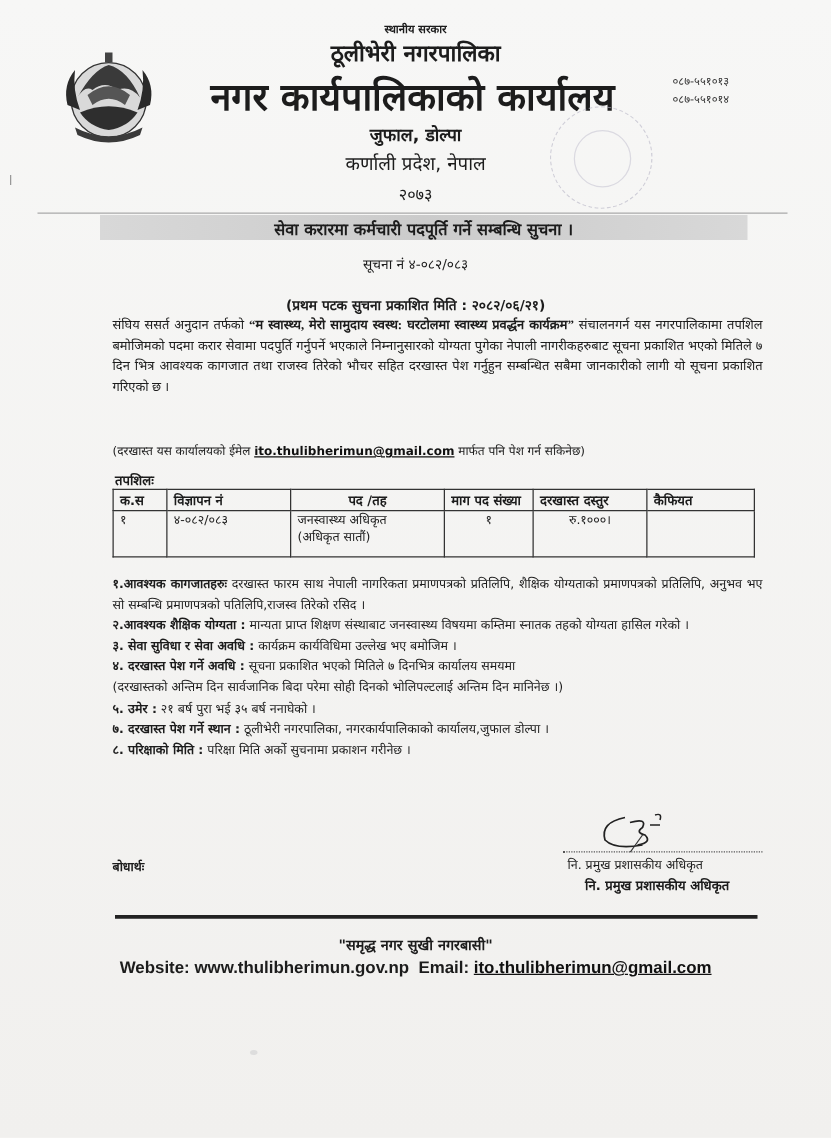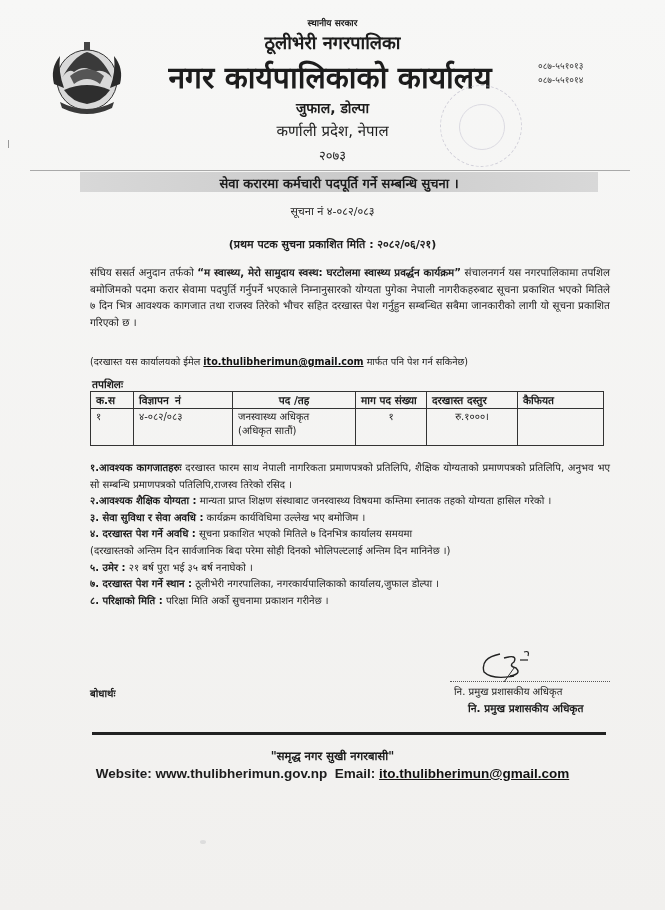--- a/index.html
+++ b/index.html
@@ -22,31 +22,31 @@
   .stamp { left: 440px; top: 85px; width: 80px; height: 80px; border-radius: 50%; border: 1px dashed #b8b6c6; opacity: .6; }
   .stamp-inner { position:absolute; left: 18px; top: 18px; width: 44px; height: 44px; border-radius: 50%; border: 1px solid #c9c7d4; }
 
   .band-line { left: 30px; width: 600px; top: 170px; height: 1px; background: #a9a9a9; }
   .band { left: 80px; width: 518px; top: 172px; height: 20px; background: linear-gradient(90deg,#d8d8d8,#cbcbcb 50%,#d8d8d8); }
   .band-text { left: 80px; width: 518px; top: 174px; font-size: 13px; font-weight: bold; text-align: center; }
 
   .notice-no { left: 0; width: 665px; top: 203px; font-size: 11px; font-weight: normal; text-align: center; }
   .pub-date { left: 0; width: 665px; top: 236px; font-size: 11px; font-weight: bold; text-align: center; }
 
-  .para { left: 90px; width: 520px; top: 264px; font-size: 10.3px; line-height: 16.5px; text-align: justify; }
+  .para { left: 90px; width: 520px; top: 253px; font-size: 10.3px; line-height: 16.5px; text-align: justify; font-family: Liberation Serif, serif; }
   .para b { font-weight: bold; }
   .email-note { left: 90px; width: 530px; top: 355px; font-size: 9.6px; line-height: 14px; }
   .link { text-decoration: underline; font-weight: bold; color: #111; }
 
   .tapasil { left: 92px; top: 377px; font-size: 10.5px; font-weight: bold; }
   table.grid { position: absolute; left: 90px; top: 391px; width: 514px; border-collapse: collapse; font-size: 10px; border-radius: 26px; }
   table.grid th, table.grid td { border: 1px solid #333; padding: 1px 5px; vertical-align: top; }
   table.grid th { font-weight: bold; font-size: 10.5px; text-align: left; height: 14px; }
   table.grid td { height: 34px; line-height: 14px; }
-  .c-sn { width: 32px; } .c-adv { width: 88px; font-family: Liberation Mono, monospace; } .c-post { width: 112px; } .c-req { width: 60px; } .c-fee { width: 80px; margin-top: 44px; }
+  .c-sn { width: 32px; } .c-adv { width: 88px; } .c-post { width: 112px; } .c-req { width: 60px; } .c-fee { width: 80px; margin-top: 44px; }
   .center-cell { text-align: center; }
 
   .items { left: 90px; width: 520px; top: 460px; font-size: 10px; line-height: 16.6px; }
   .items p { margin: 0; text-align: justify; }
   .items .lbl { font-weight: bold; }
 
   .signature { left: 470px; top: 648px; width: 80px; height: 34px; }
   .sig-dots { left: 450px; top: 681px; width: 160px; border-top: 1px dotted #555; }
   .sig-t1 { left: 454px; top: 684px; font-size: 10px; }
   .sig-t2 { left: 468px; top: 701px; font-size: 10.5px; font-weight: bold; }

